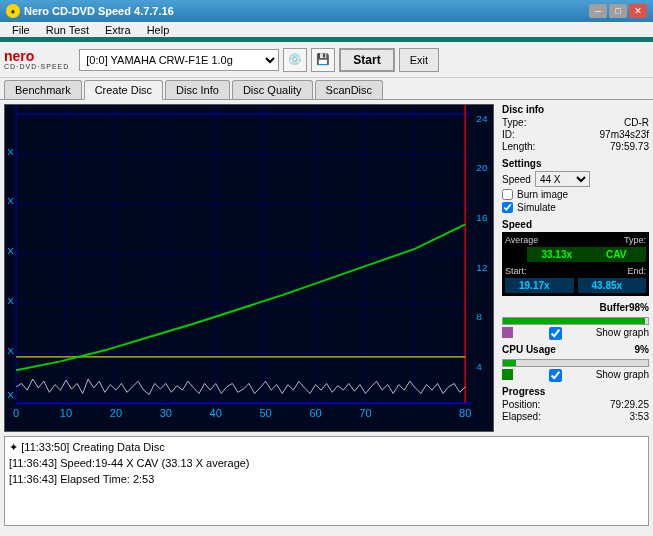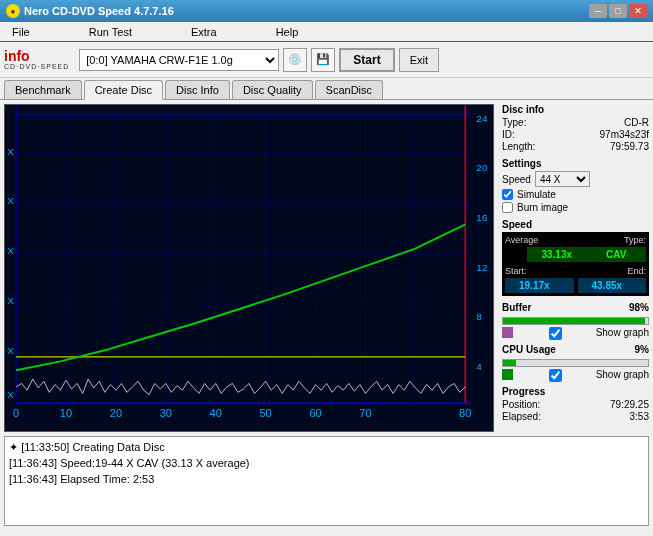--- a/index.html
+++ b/index.html
@@ -16,21 +16,21 @@
     .title-bar-text { font-size: 11px; font-weight: bold; }
     .title-bar-controls { display: flex; gap: 2px; }
     .title-btn { width: 18px; height: 14px; border: none; border-radius: 2px; cursor: pointer; font-size: 9px; display: flex; align-items: center; justify-content: center; }
     .title-btn-min { background: #a0a0a0; color: white; }
     .title-btn-max { background: #a0a0a0; color: white; }
     .title-btn-close { background: #d9534f; color: white; }
 
     
     .menu-bar {
       background: #f0f0f0; height: 20px; display: flex; align-items: center;
-      border-bottom: 1px solid #0f766e; padding: 4px 4px; gap: 43px;
+      border-bottom: 5px solid #0f766e; padding: 4px 4px;
     }
     .menu-item { padding: 2px 8px; font-size: 11px; cursor: pointer; color: #000; }
 
     
     .toolbar {
       background: #f0f0f0; height: 36px; display: flex; align-items: center;
       padding: 2px 4px; gap: 4px; border-bottom: 1px solid #ccc;
     }
     .nero-logo { display: flex; flex-direction: column; align-items: flex-start; margin-right: 6px; }
     .nero-text { font-size: 14px; font-weight: bold; color: #cc0000; line-height: 1; }
@@ -143,21 +143,21 @@
 
 <div class="menu-bar">
   <span class="menu-item">File</span>
   <span class="menu-item">Run Test</span>
   <span class="menu-item">Extra</span>
   <span class="menu-item">Help</span>
 </div>
 
 <div class="toolbar">
   <div class="nero-logo">
-    <span class="nero-text">info</span>
+    <span class="nero-text">nero</span>
     <span class="nero-sub">CD·DVD·SPEED</span>
   </div>
   <select class="drive-select">
     <option>[0:0]  YAMAHA CRW-F1E 1.0g</option>
   </select>
   <button class="toolbar-btn" title="disc">💿</button>
   <button class="toolbar-btn" title="save">💾</button>
   <button class="start-btn">Start</button>
   <button class="exit-btn">Exit</button>
 </div>
@@ -255,26 +255,26 @@
 
     <div class="panel-section">
       <div class="panel-title">Settings</div>
       <div class="speed-dropdown">
         <span>Speed</span>
         <select class="speed-select">
           <option>44 X</option>
         </select>
       </div>
       <div class="checkbox-row">
+        <input type="checkbox" style="">
+        <span>Burn image</span>
+      </div>
+      <div class="checkbox-row">
         <input type="checkbox" checked="" style="">
         <span>Simulate</span>
-      </div>
-      <div class="checkbox-row">
-        <input type="checkbox" style="">
-        <span>Burn image</span>
       </div>
     </div>
 
     <div class="panel-section">
       <div class="panel-title">Speed</div>
       <div class="speed-stats">
         <div class="speed-row">
           <span>Average</span>
           <span>Type:</span>
         </div>
@@ -287,21 +287,21 @@
           <span>End:</span>
         </div>
         <div class="start-end-row">
           <div class="se-box">19.17x</div>
           <div class="se-box">43.85x</div>
         </div>
       </div>
     </div>
 
     <div class="panel-section buffer-section">
-      <div style="display:flex;justify-content:space-between;">
+      <div style="display:flex;justify-content:flex-end;">
         <div class="panel-title">Buffer</div>
         <span style="font-weight:bold;">98%</span>
       </div>
       <div class="buffer-bar-bg">
         <div class="buffer-bar-fill" style="width:98%;"></div>
       </div>
       <div class="info-row">
         <span style="width:11px;height:11px;background:#a050a0;display:inline-block;margin-right:2px;vertical-align:middle;"></span>
         <input type="checkbox" checked="" style="">
         <span>Show graph</span>

